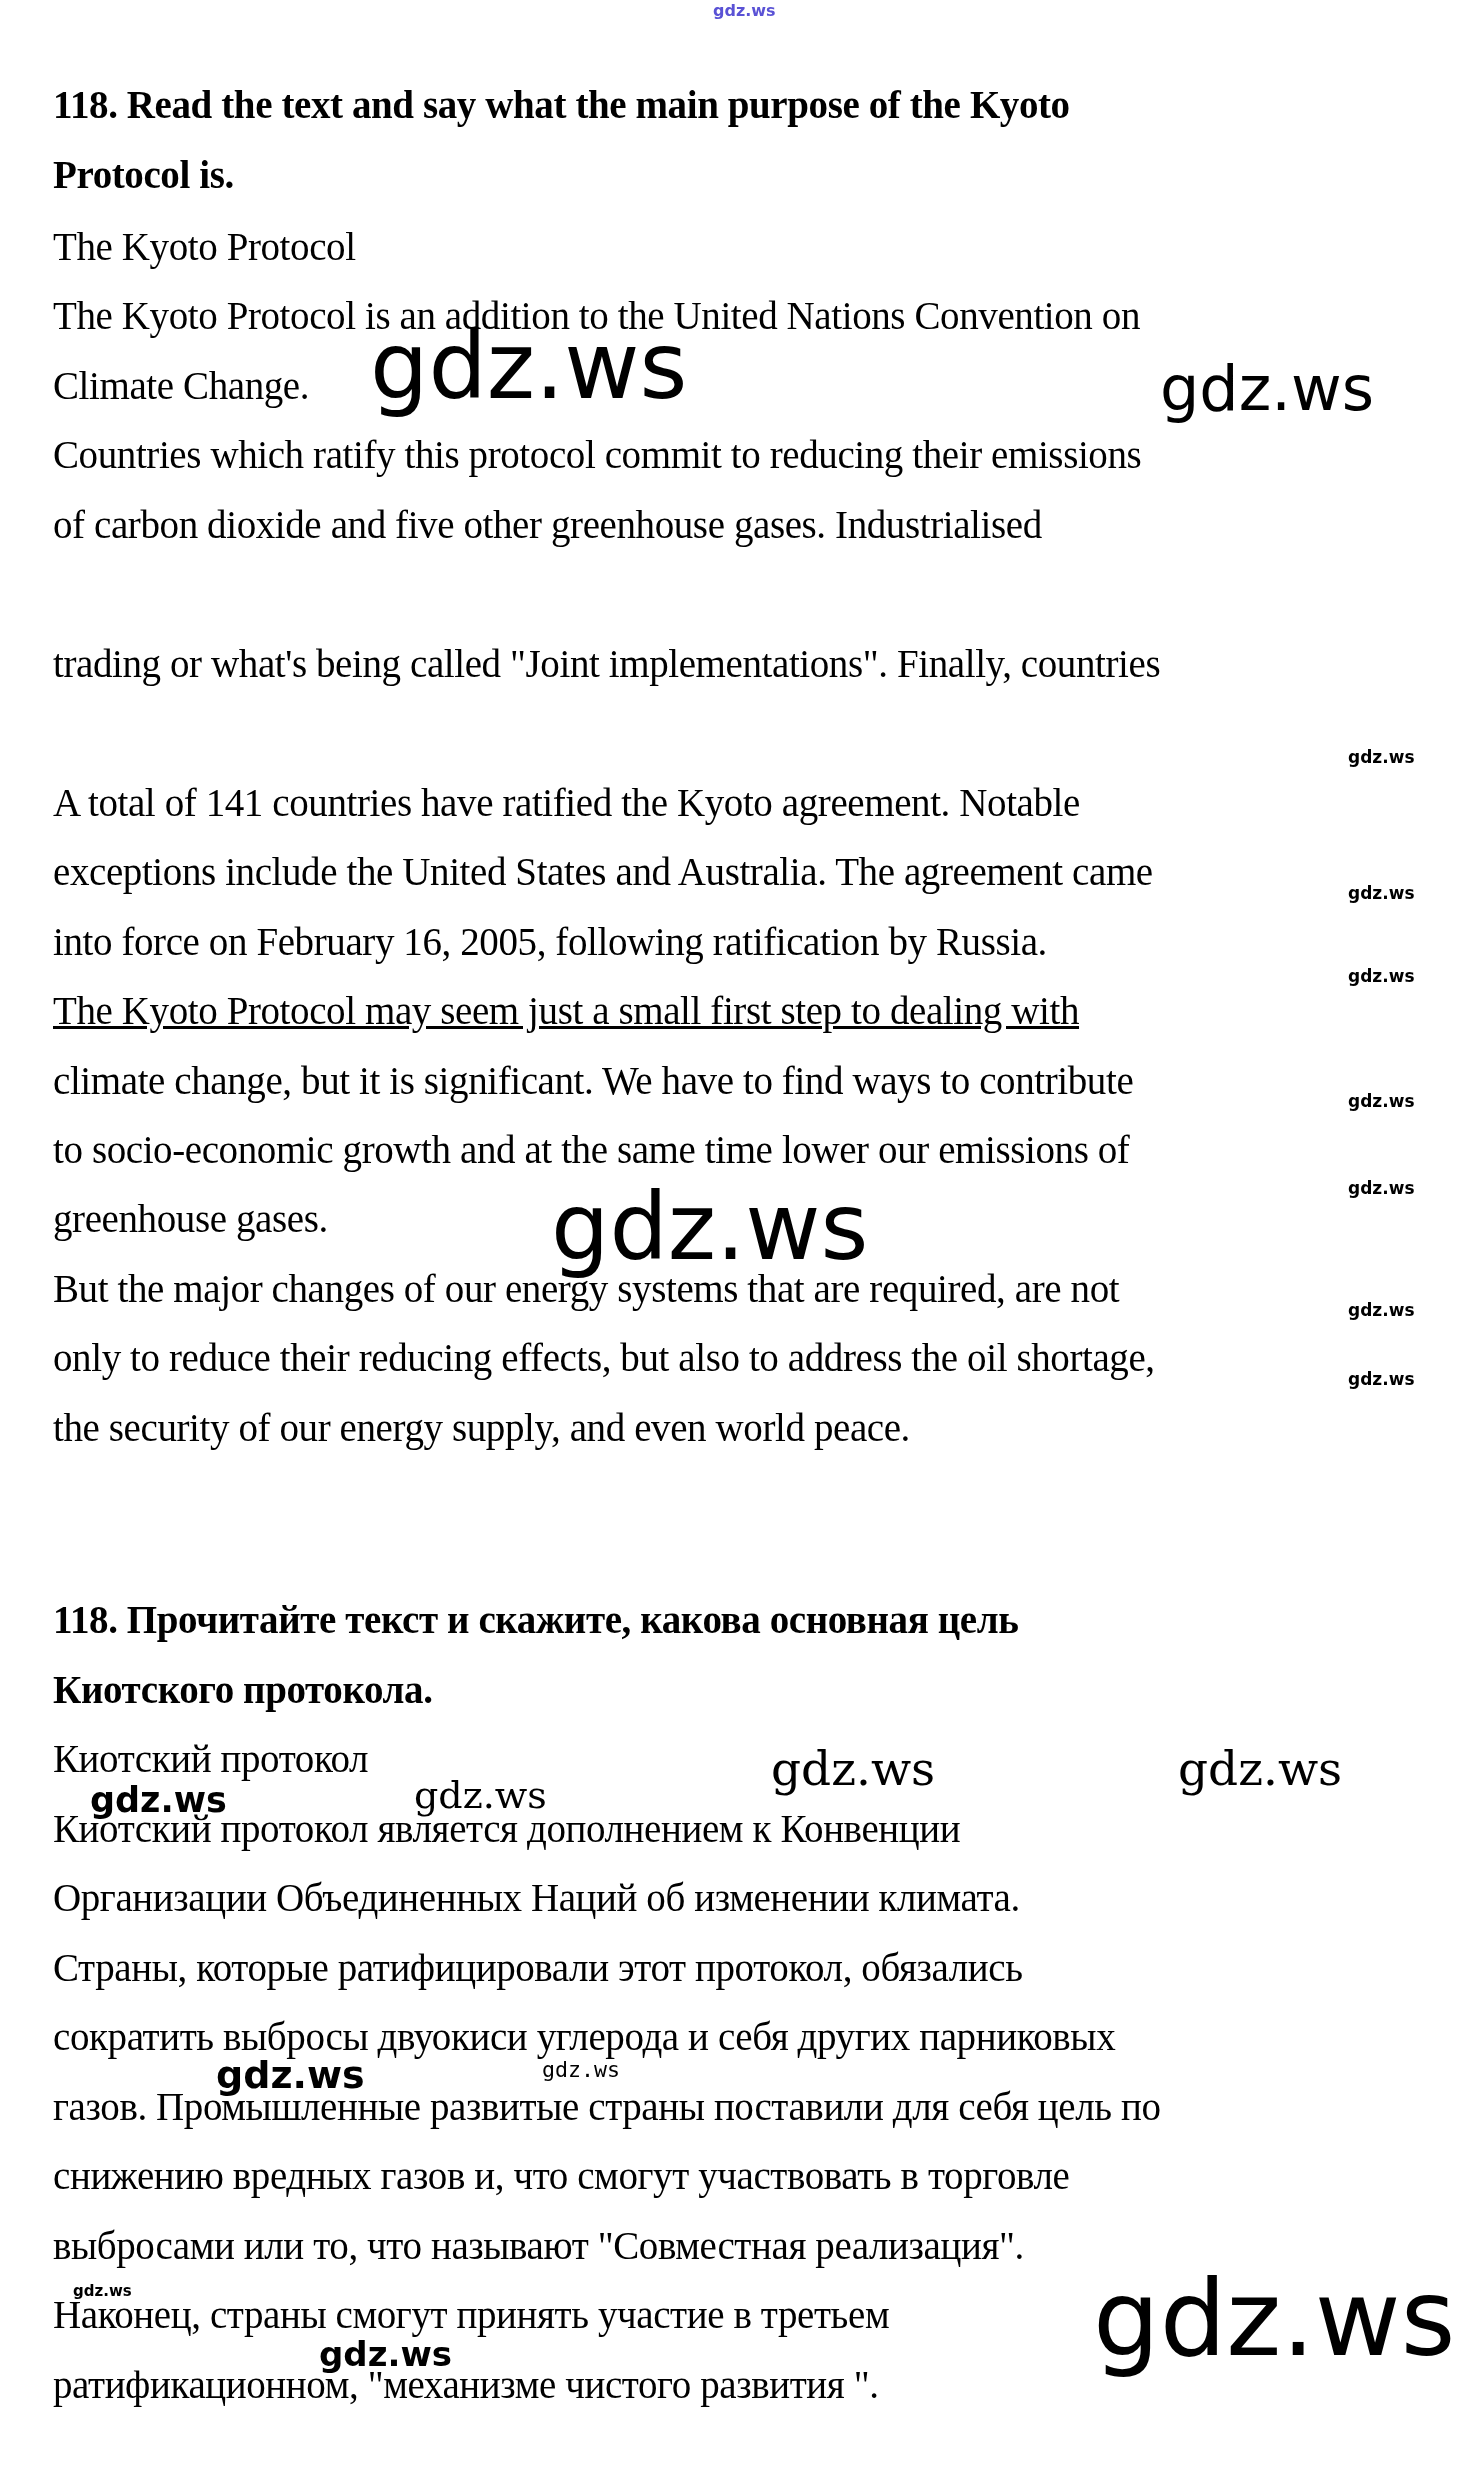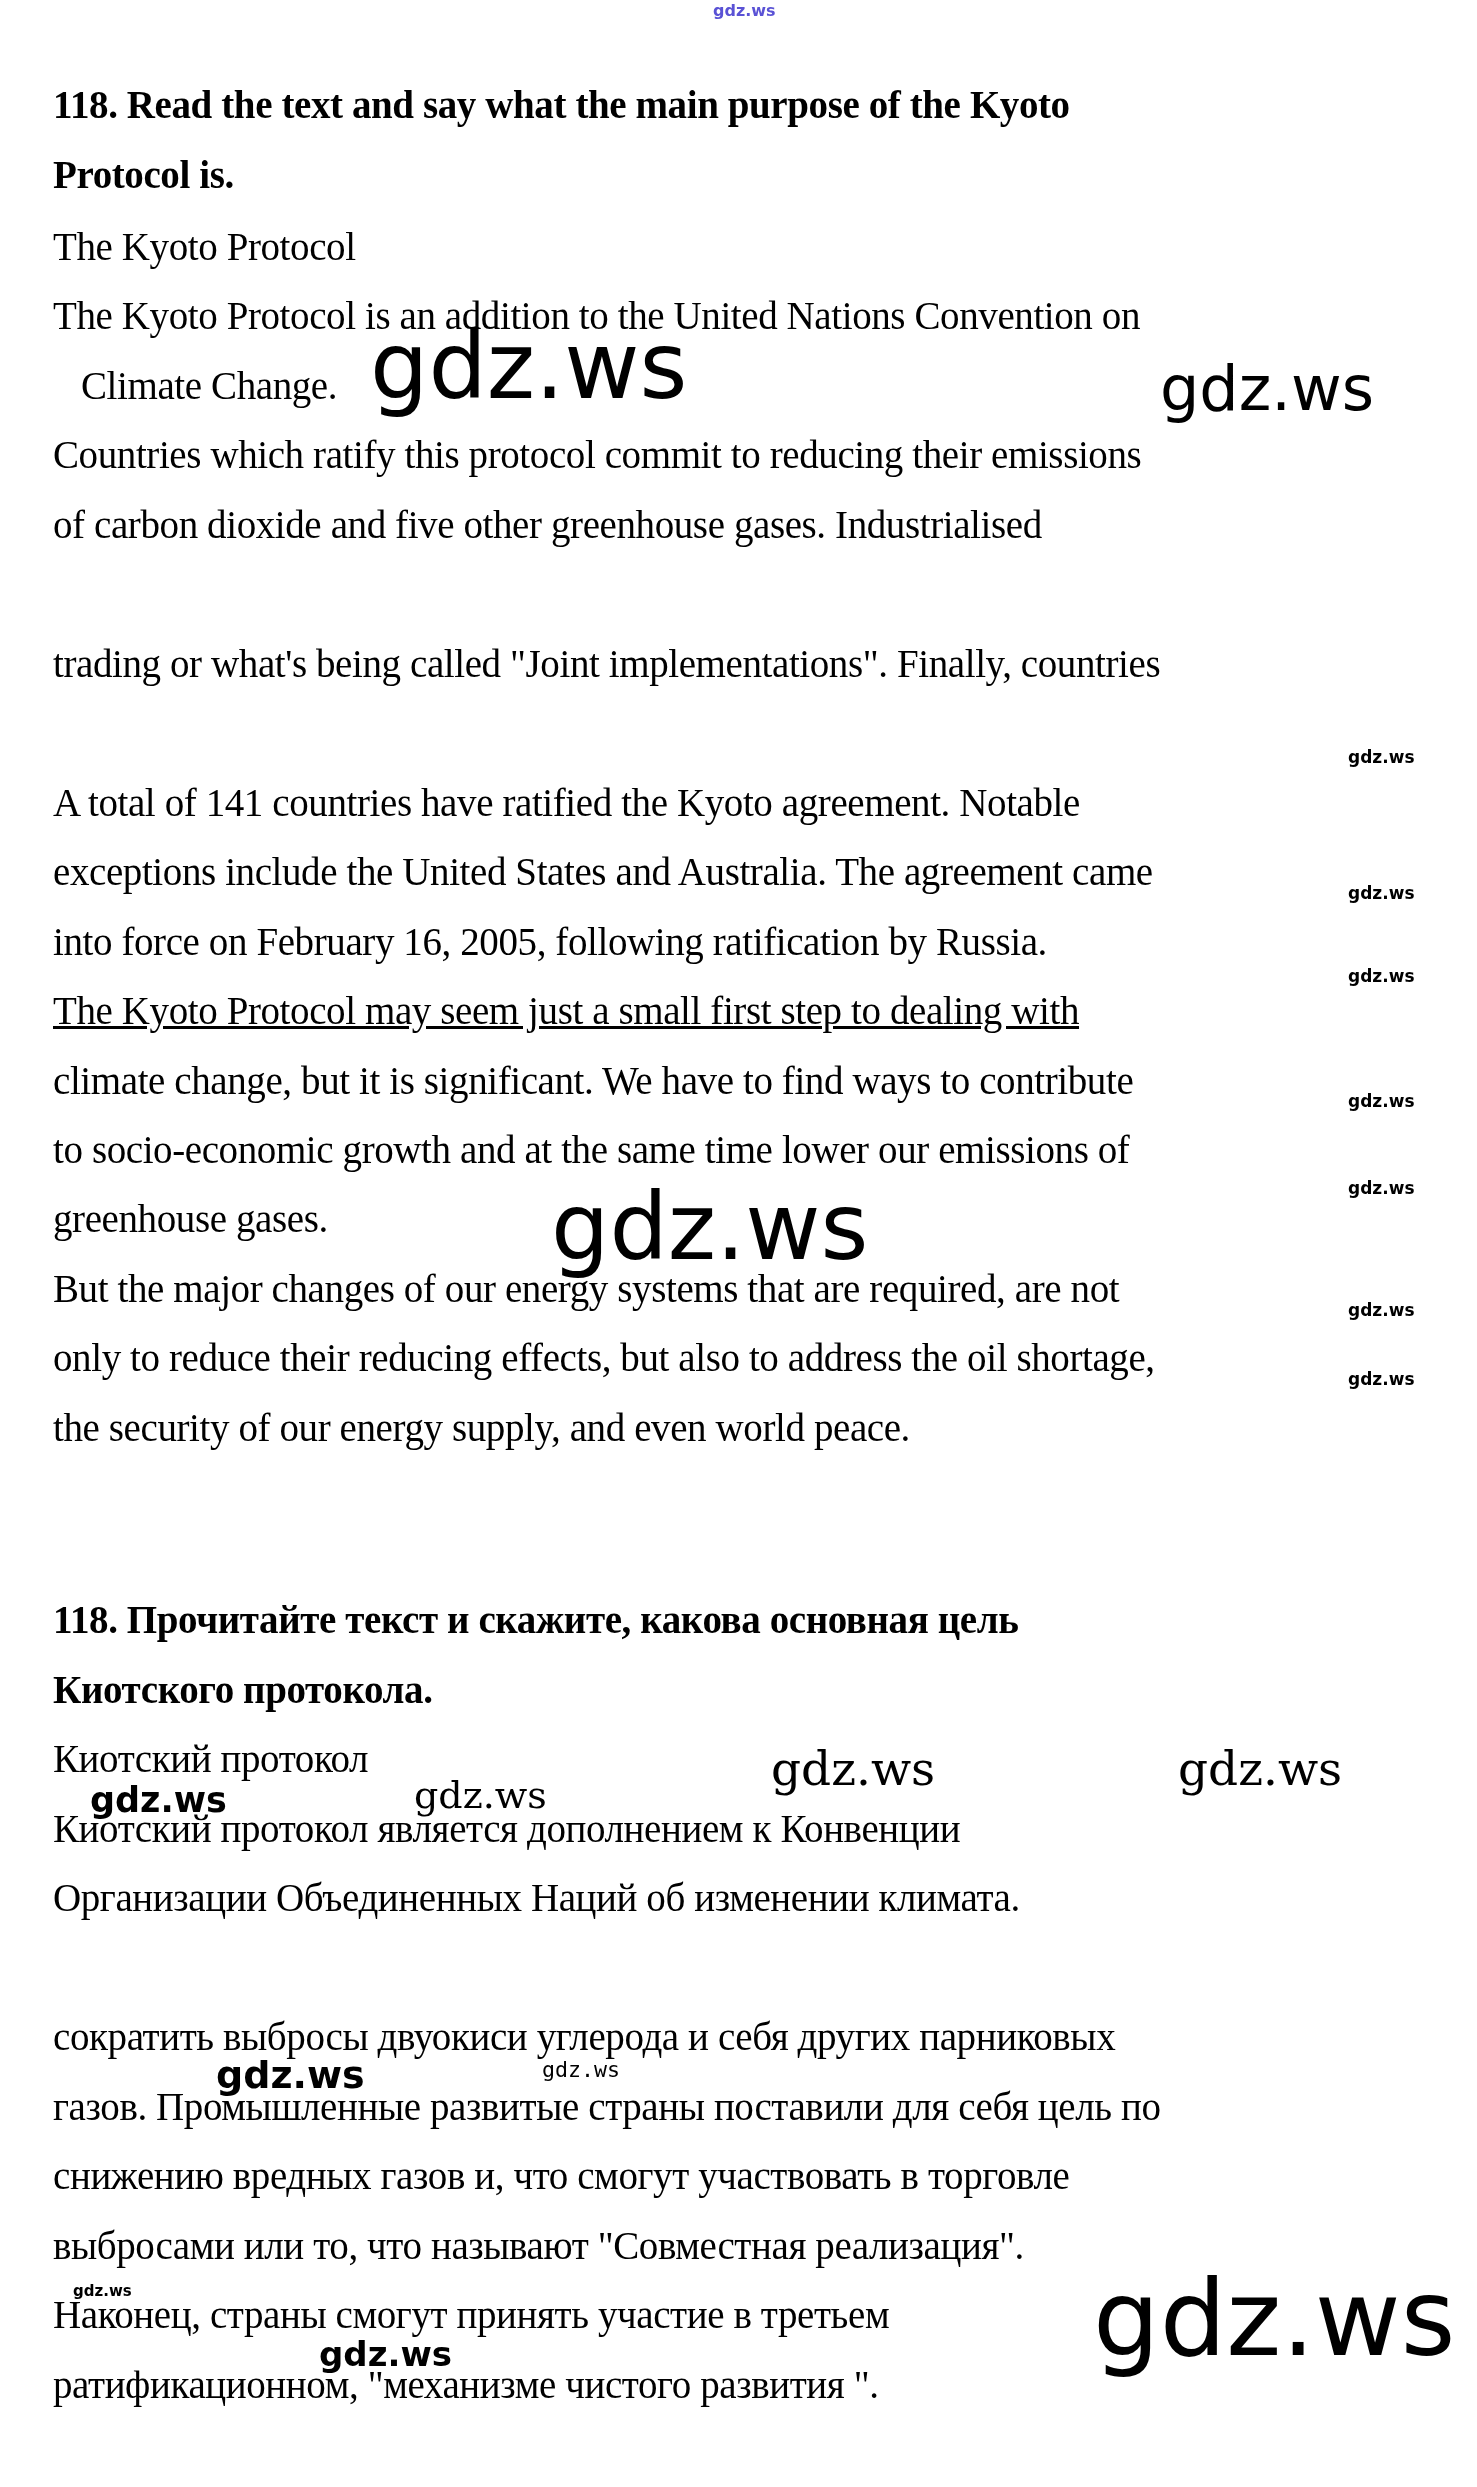--- a/index.html
+++ b/index.html
@@ -31,39 +31,40 @@
   }
 </style>
 </head>
 <body>
 
 <div class="page">
     <div class="line bold" style="top: 70px;">118. Read the text and say what the main purpose of the Kyoto</div>
     <div class="line bold" style="top: 140px;">Protocol is.</div>
     <div class="line" style="top: 212px;">The Kyoto Protocol</div>
     <div class="line" style="top: 281px;">The Kyoto Protocol is an addition to the United Nations Convention on</div>
-    <div class="line" style="top: 351px; margin-left: 28px;">Climate Change.</div>
+    <div class="line" style="top: 351px;">Climate Change.</div>
     <div class="line" style="top: 420px;">Countries which ratify this protocol commit to reducing their emissions</div>
     <div class="line" style="top: 490px;">of carbon dioxide and five other greenhouse gases. Industrialised</div>
     <div class="line" style="top: 629px;">trading or what's being called "Joint implementations". Finally, countries</div>
     <div class="line" style="top: 768px;">A total of 141 countries have ratified the Kyoto agreement. Notable</div>
     <div class="line" style="top: 837px;">exceptions include the United States and Australia. The agreement came</div>
     <div class="line" style="top: 907px;">into force on February 16, 2005, following ratification by Russia.</div>
     <div class="line" style="top: 976px; text-decoration: underline;">The Kyoto Protocol may seem just a small first step to dealing with</div>
     <div class="line" style="top: 1046px;">climate change, but it is significant. We have to find ways to contribute</div>
     <div class="line" style="top: 1115px;">to socio-economic growth and at the same time lower our emissions of</div>
     <div class="line" style="top: 1184px;">greenhouse gases.</div>
     <div class="line" style="top: 1254px;">But the major changes of our energy systems that are required, are not</div>
     <div class="line" style="top: 1323px;">only to reduce their reducing effects, but also to address the oil shortage,</div>
     <div class="line" style="top: 1393px;">the security of our energy supply, and even world peace.</div>
     <div class="line bold" style="top: 1585px;">118. Прочитайте текст и скажите, какова основная цель</div>
     <div class="line bold" style="top: 1655px;">Киотского протокола.</div>
     <div class="line" style="top: 1724px;">Киотский протокол</div>
     <div class="line" style="top: 1794px;">Киотский протокол является дополнением к Конвенции</div>
     <div class="line" style="top: 1863px;">Организации Объединенных Наций об изменении климата.</div>
+    <div class="line" style="top: 1933px;">Страны, которые ратифицировали этот протокол, обязались</div>
     <div class="line" style="top: 2002px;">сократить выбросы двуокиси углерода и себя других парниковых</div>
     <div class="line" style="top: 2072px;">газов. Промышленные развитые страны поставили для себя цель по</div>
     <div class="line" style="top: 2141px;">снижению вредных газов и, что смогут участвовать в торговле</div>
     <div class="line" style="top: 2211px;">выбросами или то, что называют "Совместная реализация".</div>
     <div class="line" style="top: 2280px;">Наконец, страны смогут принять участие в третьем</div>
     <div class="line" style="top: 2350px;">ратификационном, "механизме чистого развития ".</div>
     <div class="wm" style="left: 713px; top: 3.2px; font-size: 16px; font-weight: 600; font-family: &quot;DejaVu Sans&quot;, sans-serif; color: rgb(90, 82, 213);">gdz.ws</div>
     <div class="wm" style="left: 370px; top: 321px; font-size: 92px; font-weight: 500; font-family: &quot;DejaVu Sans&quot;, sans-serif; color: rgb(0, 0, 0);">gdz.ws</div>
     <div class="wm" style="left: 1160px; top: 358px; font-size: 62px; font-weight: 500; font-family: &quot;DejaVu Sans&quot;, sans-serif; color: rgb(0, 0, 0);">gdz.ws</div>
     <div class="wm" style="left: 1348px; top: 749px; font-size: 17px; font-weight: 600; font-family: &quot;DejaVu Sans&quot;, sans-serif; color: rgb(0, 0, 0);">gdz.ws</div>

